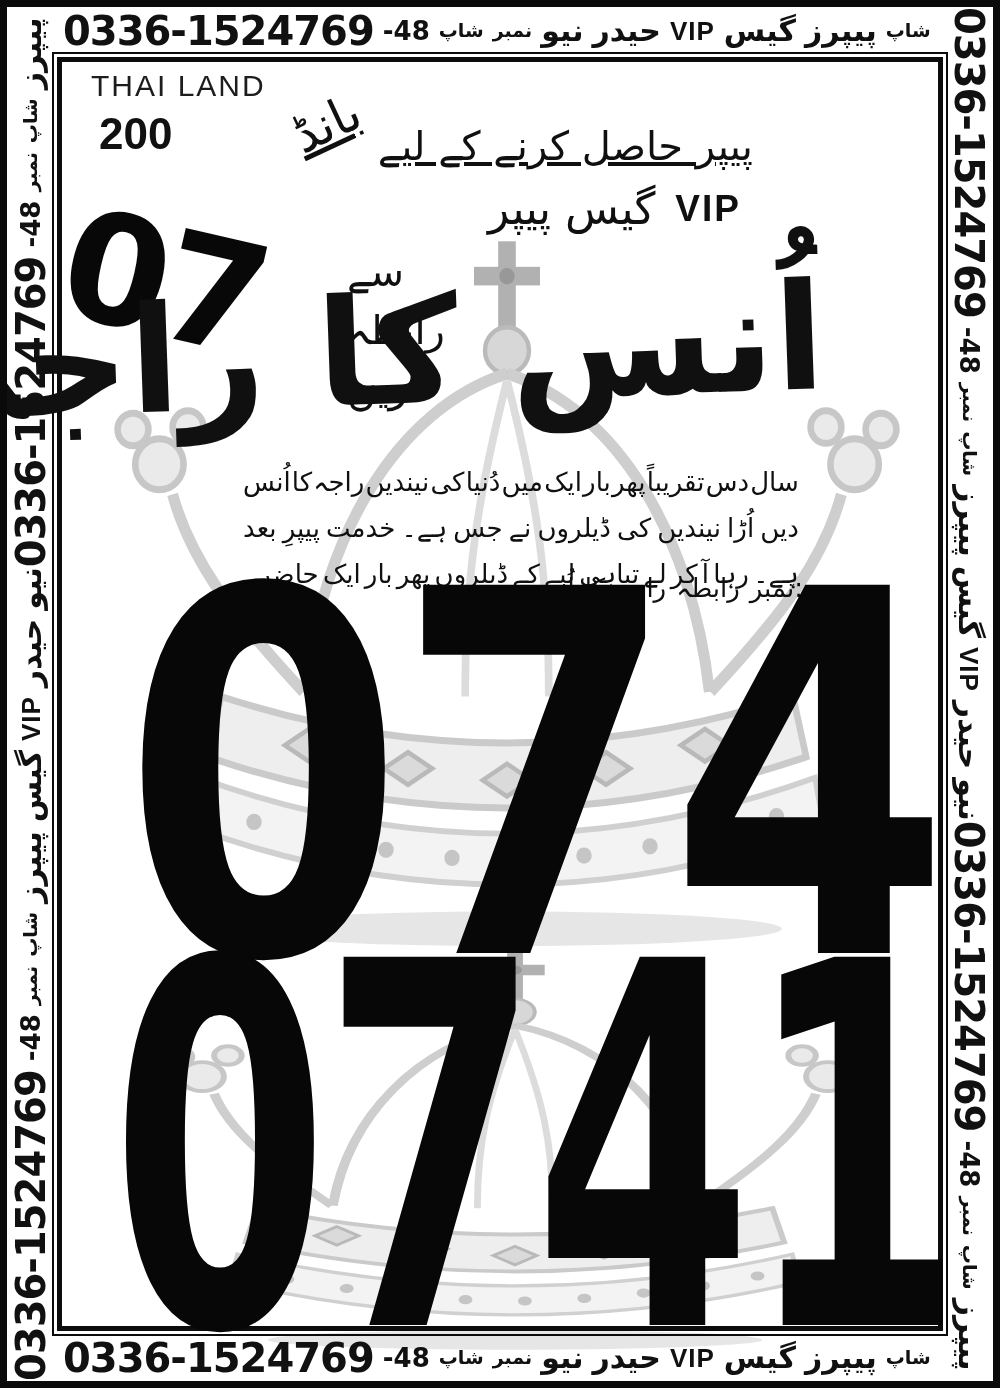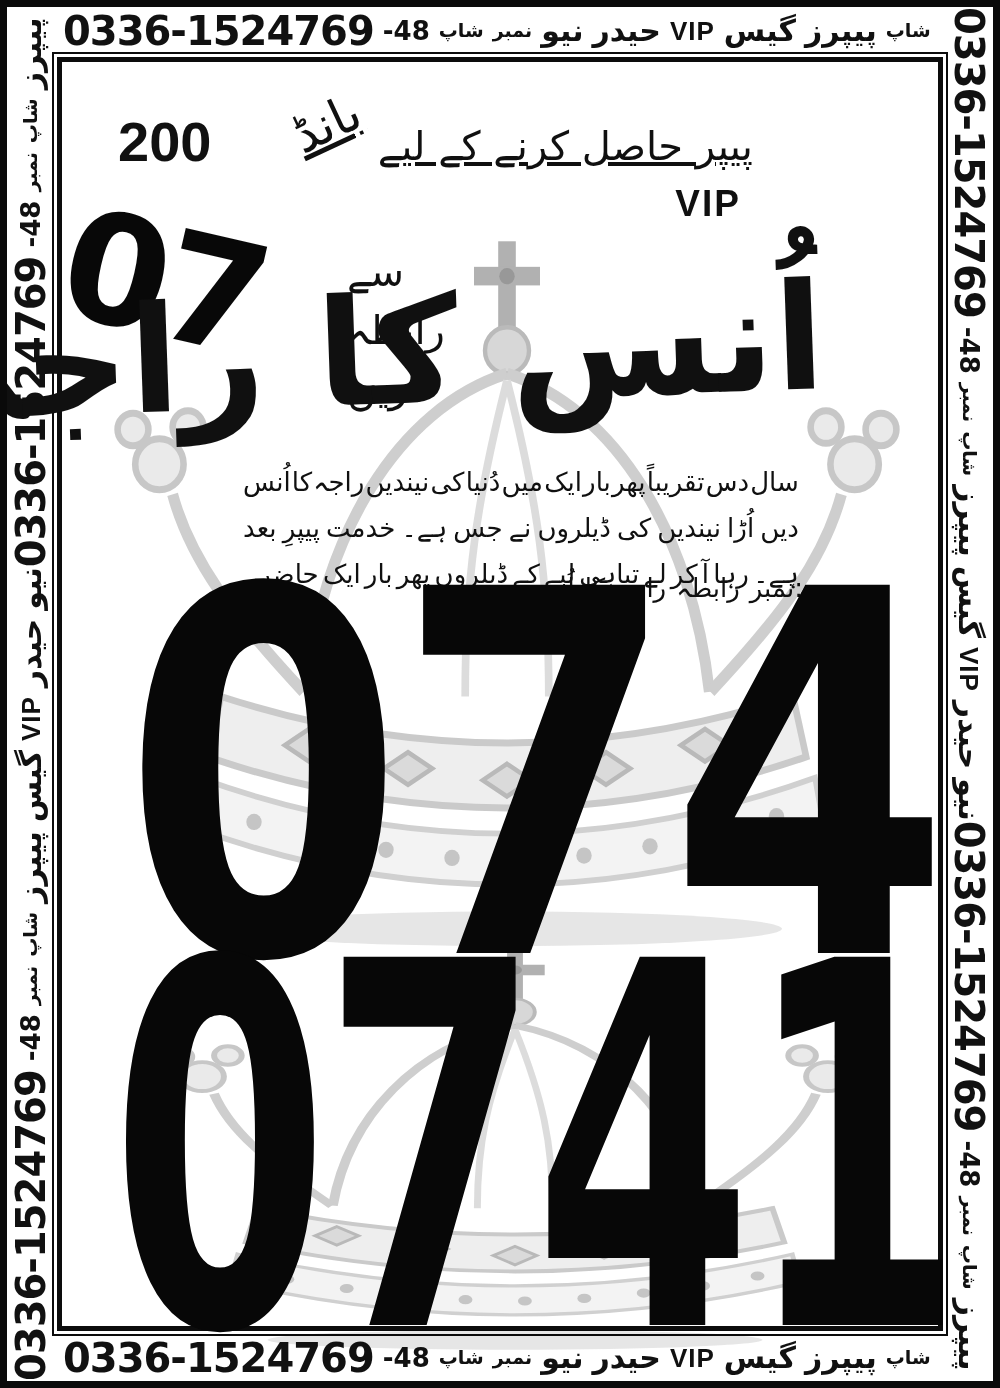--- a/index.html
+++ b/index.html
@@ -28,21 +28,21 @@
   .frame{position:absolute;left:50px;top:50px;right:50px;bottom:50px;
          border:5px solid #0c0c0c;outline:2px solid #0c0c0c;outline-offset:3px;z-index:1;pointer-events:none;}
   
   .crown{position:absolute;z-index:0;opacity:.9;}
   .crown1{left:60px;top:225px;width:880px;height:720px;}
   .crown2{left:112px;top:938px;width:792px;height:408px;}
   
   .thailand{position:absolute;left:84px;top:62px;font-family:"Liberation Sans",sans-serif;
             font-size:30px;letter-spacing:2px;color:#1d1d1d;z-index:2;}
   .prize{position:absolute;left:92px;top:102px;font-family:"Liberation Sans",sans-serif;
-         font-size:56px;font-weight:bold;z-index:2;margin-left:19px;}
+         font-size:44px;font-weight:bold;z-index:2;}
   .urdu{font-family:"DejaVu Sans",sans-serif;color:#101010;}
   .intro1{position:absolute;right:240px;top:104px;display:flex;direction:rtl;align-items:flex-end;
           gap:16px;font-size:40px;z-index:2;text-decoration:underline;}
   .band{font-size:50px;transform:rotate(-25deg);position:relative;top:-16px;}
   .intro2{position:absolute;right:252px;top:176px;display:flex;direction:rtl;align-items:center;
           gap:20px;font-size:44px;z-index:2;}
   .vip-latin{font-family:"Liberation Sans",sans-serif;font-size:37px;font-weight:bold;letter-spacing:2px;}
   .intro3{position:absolute;left:340px;top:242px;width:310px;display:flex;justify-content:center;
           gap:12px;font-size:40px;z-index:2;flex-direction:column;}
   .corner-num{position:absolute;left:56px;top:200px;font-size:152px;font-weight:bold;line-height:1;
@@ -188,28 +188,30 @@
           <span class="w w-shop">نمبر</span>
           <span class="w w-shop">شاپ</span>
           <span class="w w-name">پیپرز</span>
           <span class="w w-name">گیس</span>
         </div>
     </div>
   </div>
 
   <div class="frame"></div>
 
+  <div class="thailand">THAI LAND</div>
   <div class="prize">200</div>
 
   <div class="intro1 urdu">
     <span>پیپر حاصل کرنے کے لیے</span>
     <span class="band">بانڈ</span>
   </div>
   <div class="intro2 urdu">
     <span class="vip-latin">VIP</span>
+    <span>گیس پیپر</span>
   </div>
   <div class="intro3 urdu">
       <span class="pw">سے</span>
       <span class="pw">رابطہ</span>
       <span class="pw">کریں</span>
     </div>
 
   <div class="corner-num">07</div>
 
   <div class="big-title urdu">اُنس کا راجہ</div>

